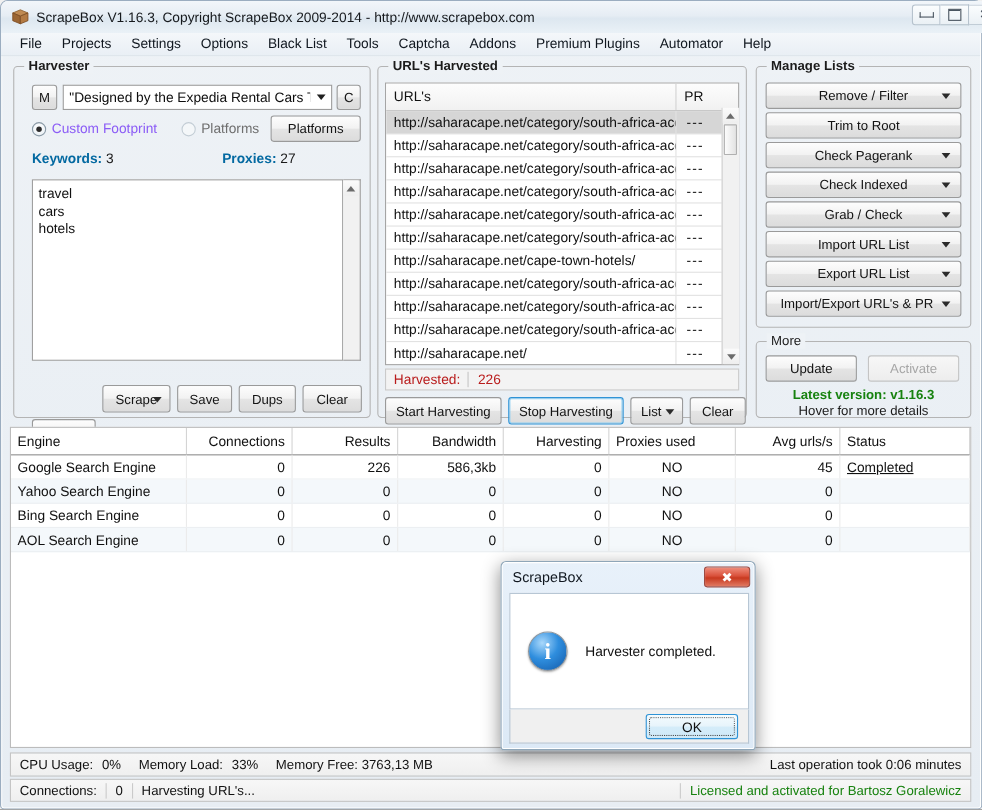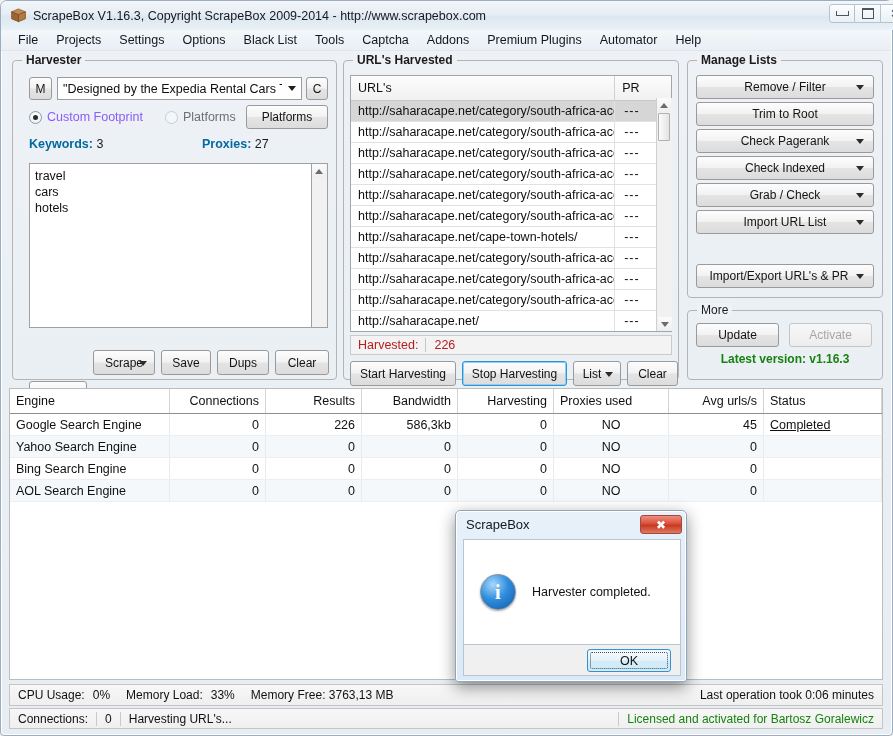--- a/index.html
+++ b/index.html
@@ -457,31 +457,36 @@
         <span class="caret"></span>
       </div>
     <div class="btn ml-btn" style="top:122px;">
         <span>Grab / Check</span>
         <span class="caret"></span>
       </div>
     <div class="btn ml-btn" style="top:149px;">
         <span>Import URL List</span>
         <span class="caret"></span>
       </div>
+    <div class="btn ml-btn" style="top:176px;">
+        <span>Export URL List</span>
+        <span class="caret"></span>
+      </div>
     <div class="btn ml-btn" style="top:203px;">
         <span style="margin-right:12px;">Import/Export URL's &amp; PR</span>
         <span class="caret"></span>
       </div>
   </div>
 
   <div class="group" id="moregrp">
     <div class="group-title thin">More</div>
     <div class="btn more-btn" style="left:8px;">Update</div>
     <div class="btn more-btn disabled" style="left:101px;">Activate</div>
     <div class="ver">Latest version: v1.16.3</div>
+    <div class="hoverline">Hover for more details</div>
   </div>
 
   <div class="etable">
     <div class="ehead" id="engine-head">
         <div class="eh" style="width: 160px;">Engine</div>
         <div class="eh r" style="width: 96px;">Connections</div>
         <div class="eh r" style="width: 96px;">Results</div>
         <div class="eh r" style="width: 96px;">Bandwidth</div>
         <div class="eh r" style="width: 96px;">Harvesting</div>
         <div class="eh" style="width: 115px;">Proxies used</div>

